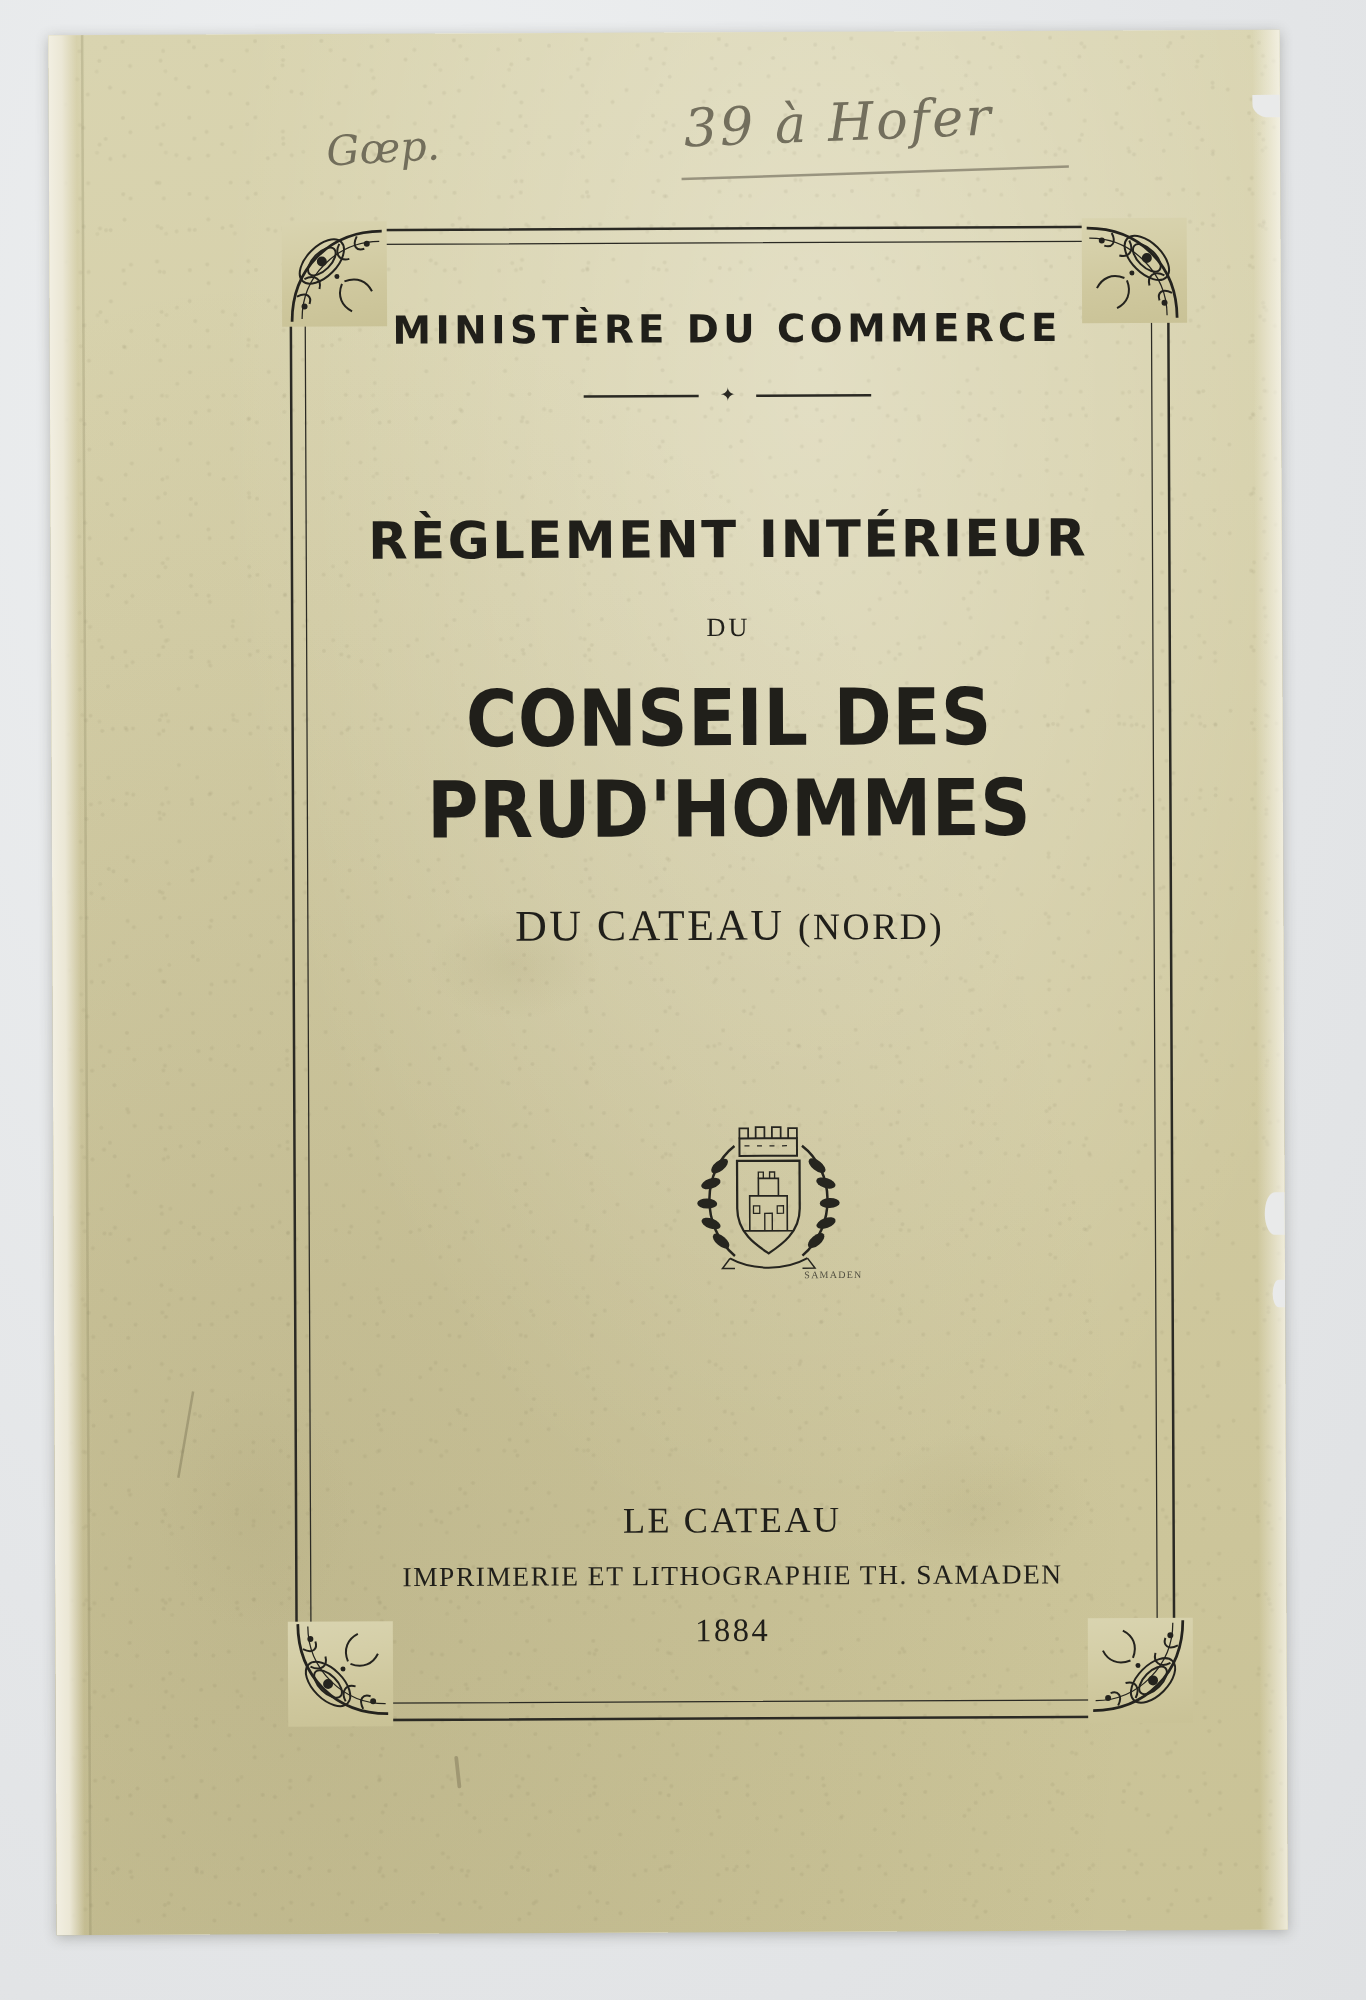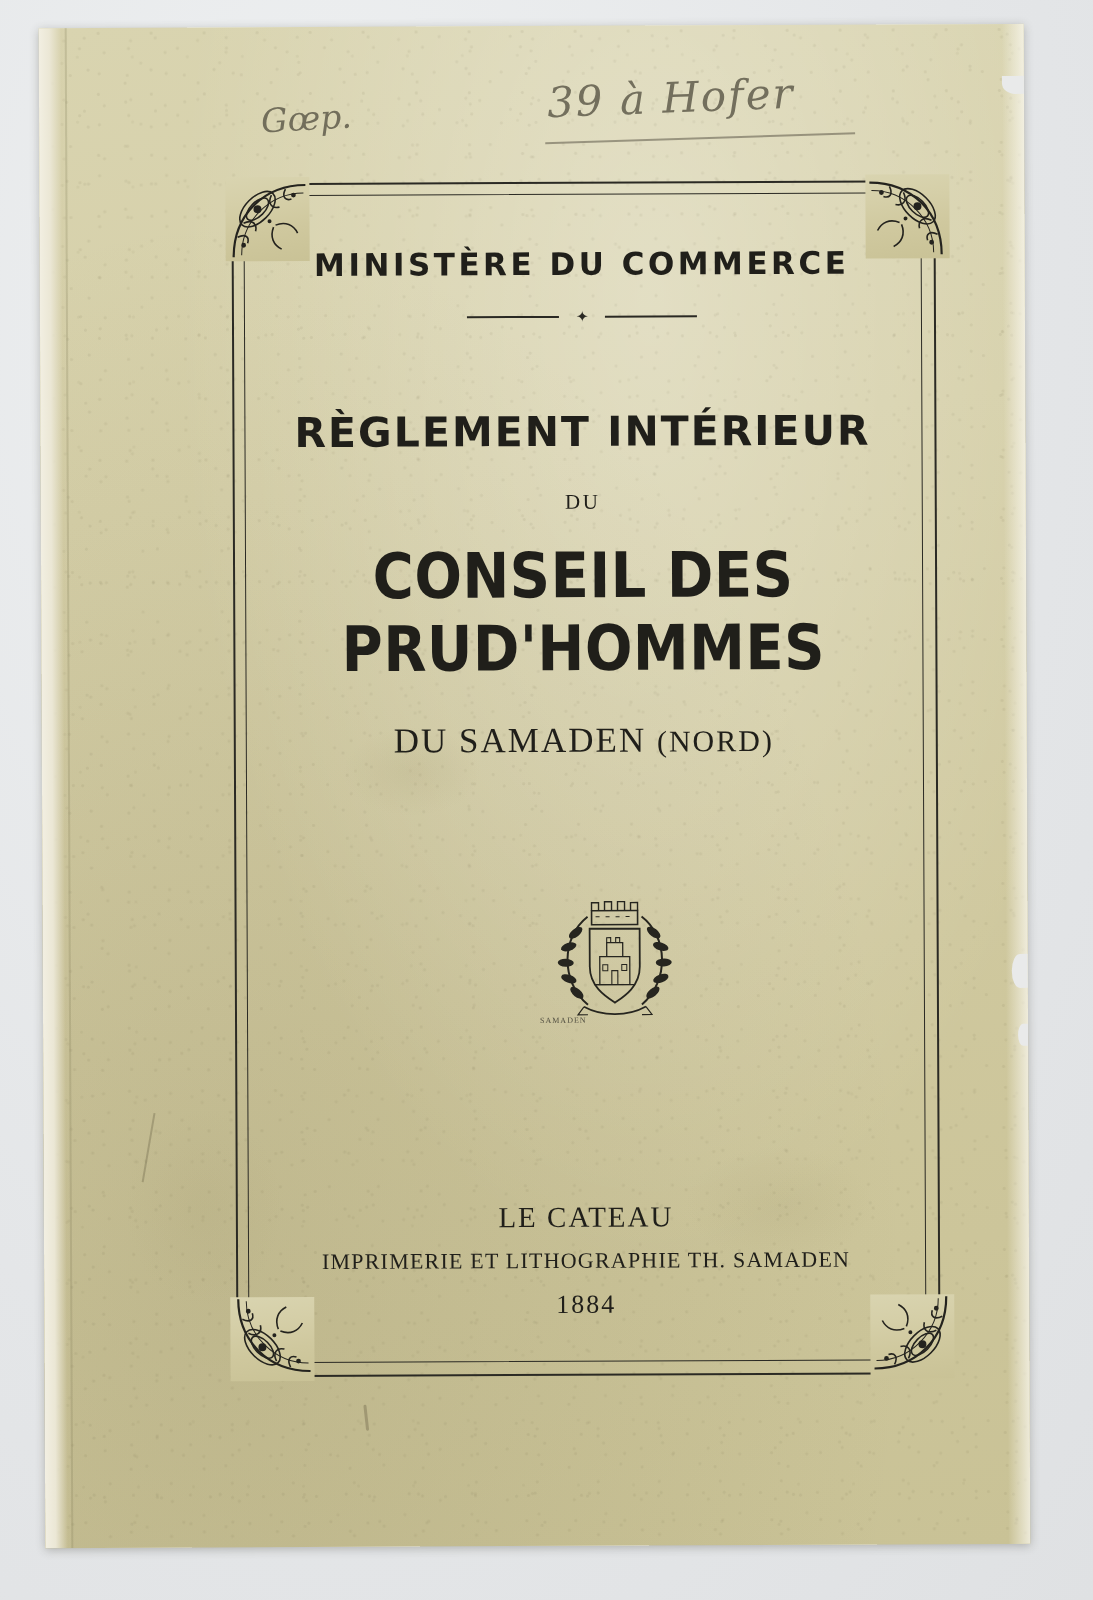--- a/index.html
+++ b/index.html
@@ -230,21 +230,21 @@
   #crest {
     position: absolute;
     left: 497px; top: 855px;
     width: 150px; height: 150px;
     color: #26251f;
   }
   #crest-caption {
     position: absolute;
     left: 497px; top: 990px;
     width: 150px;
-    text-align: left;
+    text-align: right;
     font-family: "Liberation Serif", serif;
     font-size: 8px;
     letter-spacing: 1px;
     color: #3a382f;
     opacity: 0.85;
   }
 
   
   #imprint {
     position: absolute;
@@ -373,21 +373,21 @@
         <div class="seg b"></div>
       </div>
 
       <div id="main-title">RÈGLEMENT INTÉRIEUR</div>
 
       <div id="du-1">DU</div>
 
       <div id="council-title">CONSEIL DES PRUD'HOMMES</div>
 
       <div id="locality">
-        <span>DU SAMADEN</span>
+        <span>DU CATEAU</span>
         <span class="small">(NORD)</span>
       </div>
     </div>
 
     <div id="crest">
       <svg viewBox="0 0 150 150" width="150" height="150" fill="none" stroke="currentColor" stroke-width="1.4">
 
         <path d="M48 36 C22 56 20 100 48 124" stroke-width="2"></path>
         <path d="M102 36 C128 56 130 100 102 124" stroke-width="2"></path>
         <g fill="currentColor" stroke="none">

